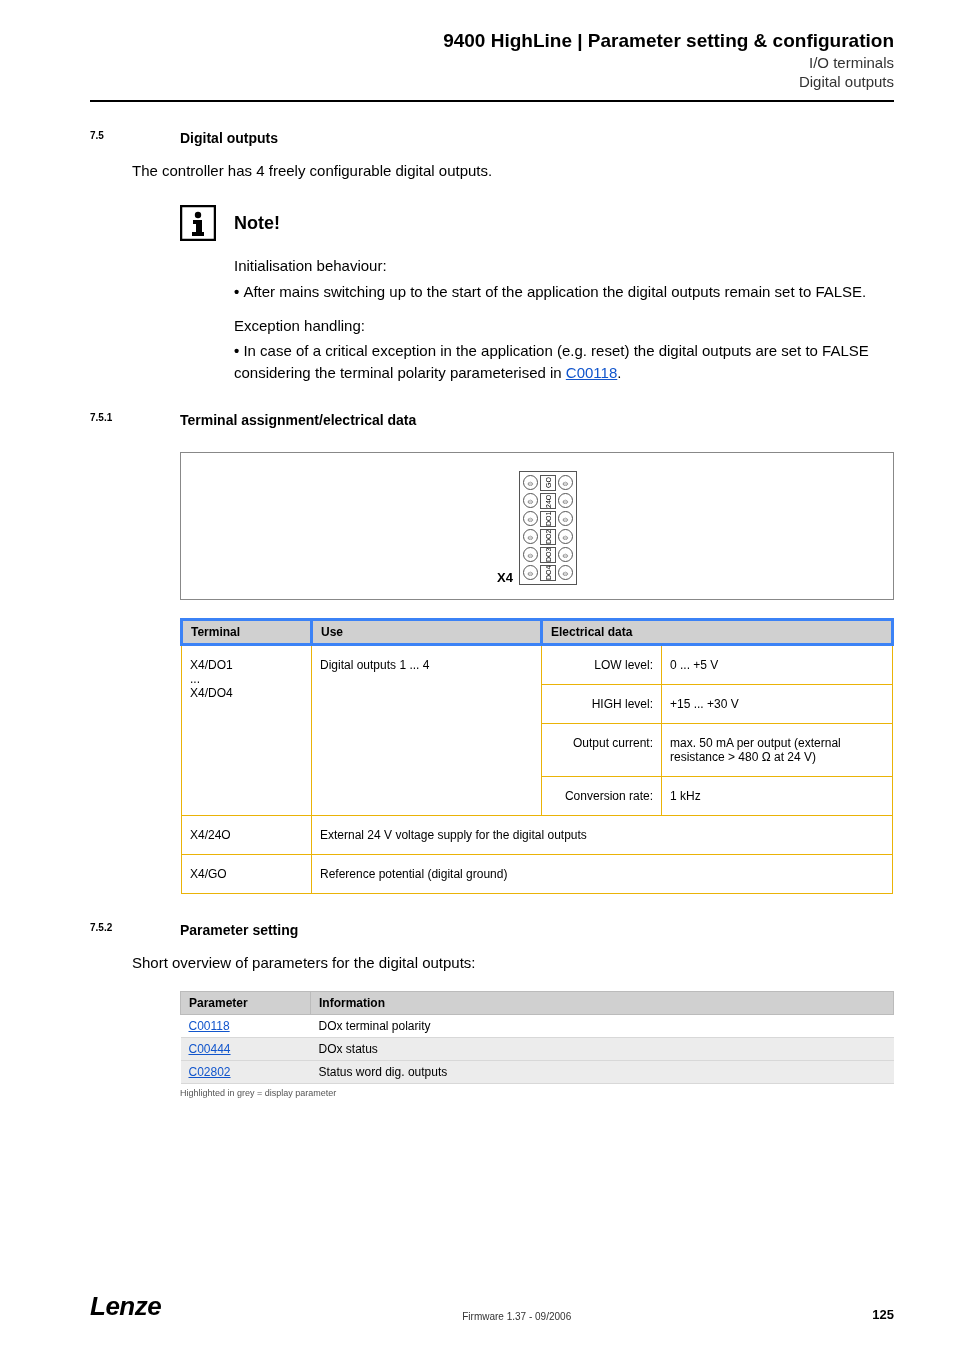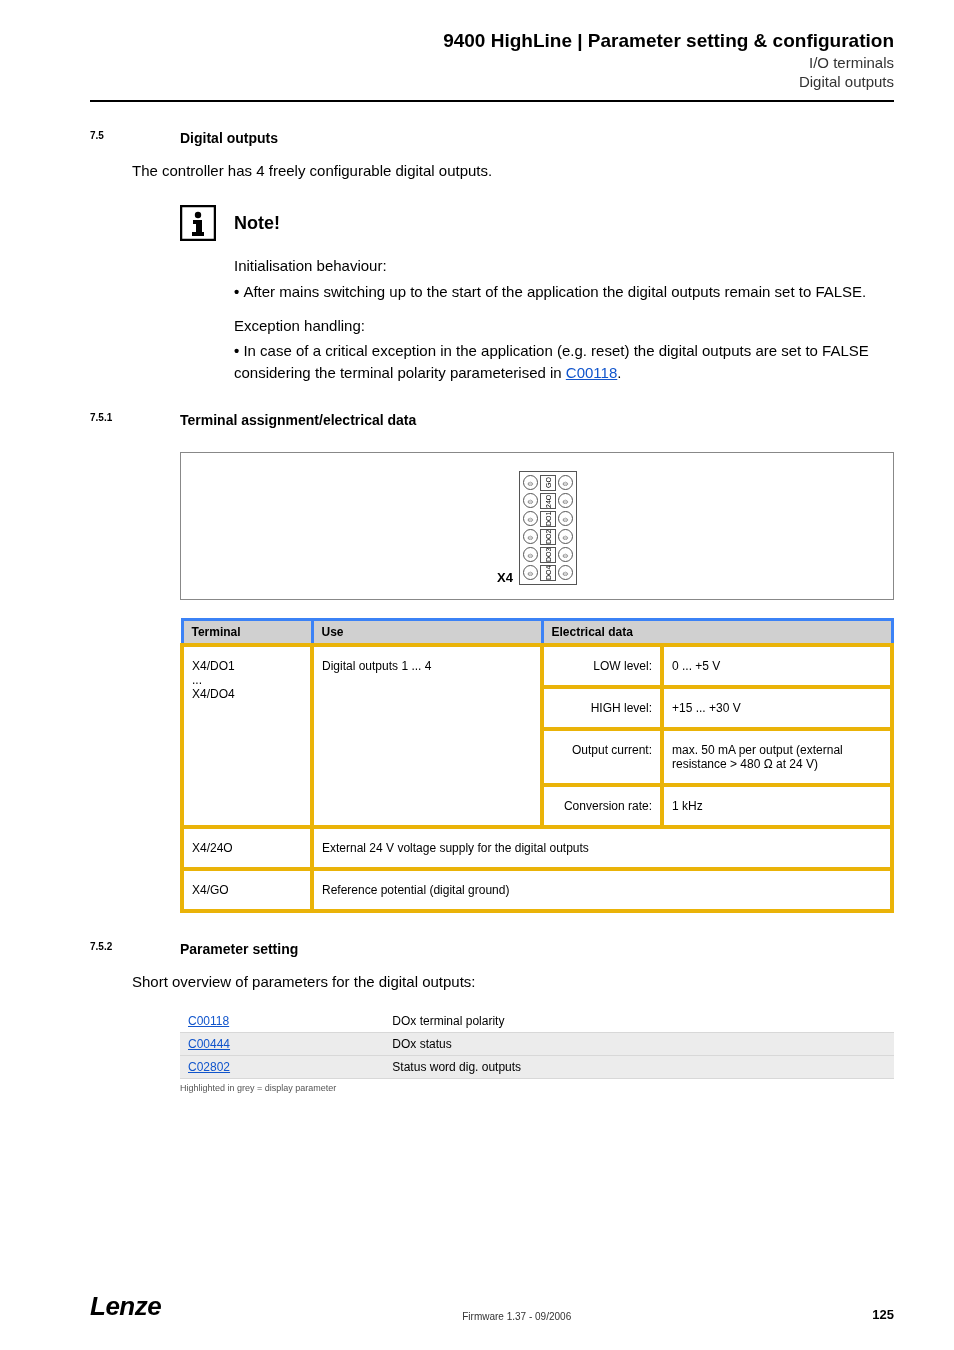--- a/index.html
+++ b/index.html
@@ -88,21 +88,21 @@
   }
   table.data th {
     background: #d0d0d0;
     text-align: left;
     font-weight: 700;
     padding: 4px 8px;
     border: 3px solid #3b82f6;
   }
   table.data td {
     padding: 12px 8px;
-    border: 4px solid #eab308;
+    border: 1px solid #eab308;
     vertical-align: top;
   }
   .td-right { text-align: right; }
 
   table.params {
     width: calc(100% - 90px);
     margin-left: 90px;
     border-collapse: collapse;
     font-size: 12px;
   }
@@ -261,20 +261,24 @@
   </table>
 
 <div class="section-row">
   <div class="section-num">7.5.2</div>
   <div class="section-title">Parameter setting</div>
 </div>
 <div class="body-indent body-text">Short overview of parameters for the digital outputs:</div>
 
 <table class="params">
   <tbody>
+      <tr>
+    <th style="width:130px;">Parameter</th>
+    <th>Information</th>
+  </tr>
   <tr>
     <td><a href="#" class="link">C00118</a></td>
     <td>DOx terminal polarity</td>
   </tr>
   <tr class="grey">
     <td><a href="#" class="link">C00444</a></td>
     <td>DOx status</td>
   </tr>
   <tr class="grey">
     <td><a href="#" class="link">C02802</a></td>

